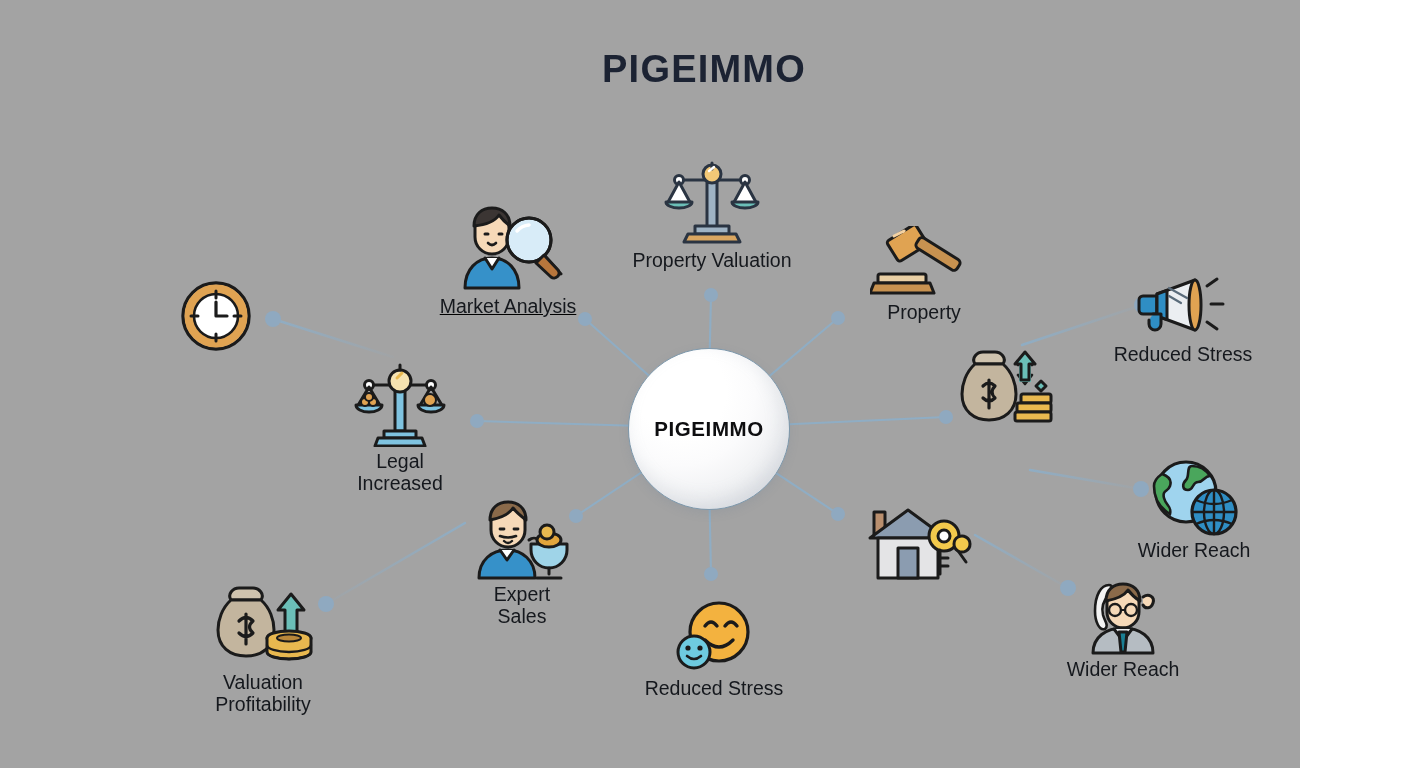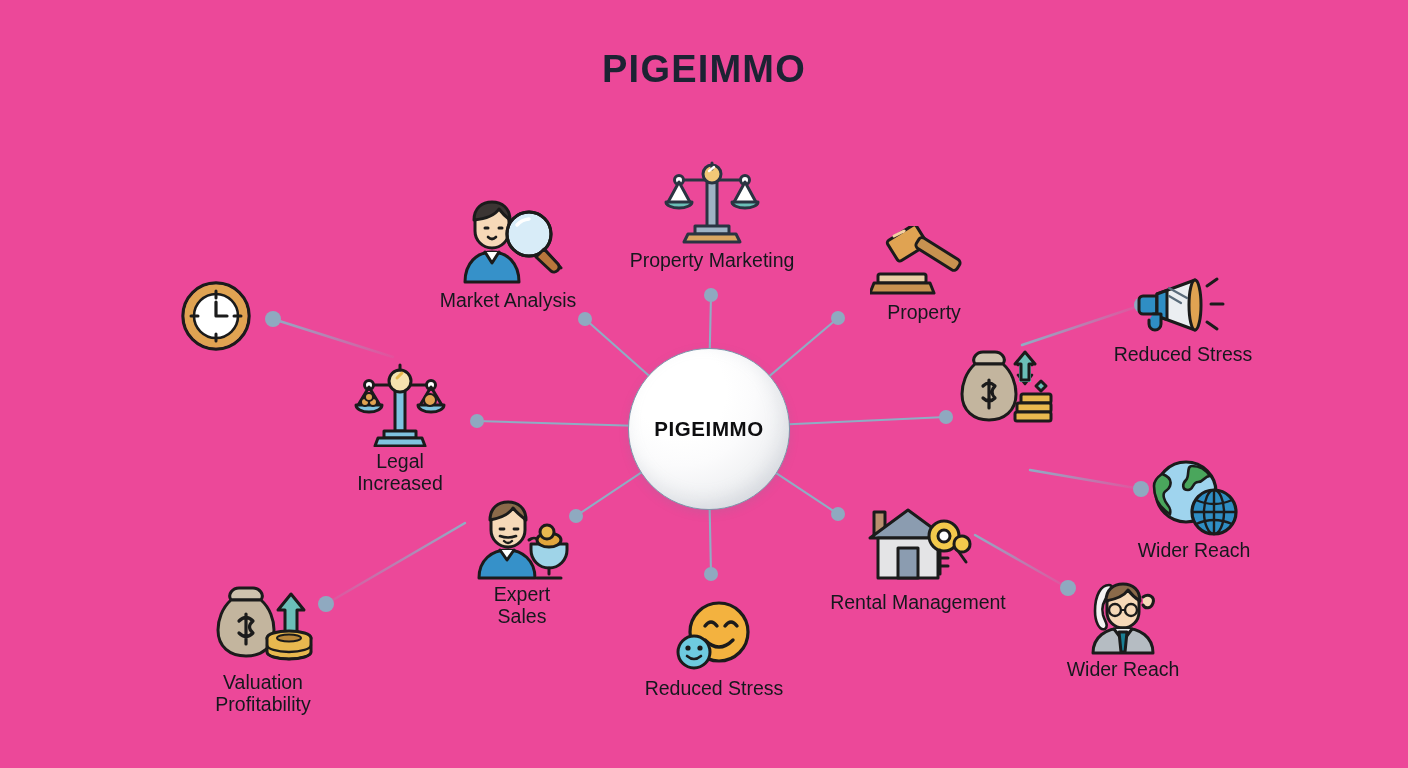--- a/index.html
+++ b/index.html
@@ -6,23 +6,23 @@
   html, body {
     margin: 0;
     padding: 0;
     background: #ffffff;
   }
   body {
     font-family: "Liberation Sans", "DejaVu Sans", sans-serif;
   }
   #canvas {
     position: relative;
-    width: 1408px;
+    width: 1300px;
     height: 768px;
-    background: #ec4899;
+    background: #a3a3a3;
     overflow: hidden;
   }
   #edges {
     position: absolute;
     left: 0;
     top: 0;
     width: 1408px;
     height: 768px;
     pointer-events: none;
   }
@@ -151,21 +151,21 @@
       <circle cx="1141" cy="489" r="8"></circle>
       <circle cx="1068" cy="588" r="8"></circle>
       <circle cx="326" cy="604" r="8"></circle>
     </g>
   </svg>
 
   <div id="hub">
     <span class="hub-label">PIGEIMMO</span>
   </div>
 
-  <div class="node" style="left:508px; top:194px;">
+  <div class="node" style="left:508px; top:200px;text-decoration:underline;">
     <span class="icon">
       <svg width="118" height="92" viewBox="0 0 118 92">
         <g stroke="#1b1b1b" stroke-width="3" stroke-linejoin="round" stroke-linecap="round">
           <path d="M26 28a17 17 0 0 1 34 0v9a17 17 0 0 1-34 0z" fill="#f6d9b8"></path>
           <path d="M25 26c0-12 8-18 18-18s18 6 18 18c-4-3-8-7-11-11-4 6-14 10-25 11z" fill="#3b3533"></path>
           <path d="M16 88c0-19 12-30 27-30s27 11 27 30z" fill="#3691c9"></path>
           <path d="M36 58l7 11 7-11" fill="#ffffff"></path>
           <circle cx="80" cy="40" r="22" fill="#d8ecf8"></circle>
           <circle cx="80" cy="40" r="22" fill="none"></circle>
           <path d="M96 56l16 18" stroke="#a8enone"></path>
@@ -192,21 +192,21 @@
           <path d="M17 22l-12 22h24z" fill="#ffffff"></path>
           <path d="M83 22l-12 22h24z" fill="#ffffff"></path>
           <path d="M4 42a13 6 0 0 0 26 0z" fill="#6bbfb8"></path>
           <path d="M70 42a13 6 0 0 0 26 0z" fill="#6bbfb8"></path>
           <rect x="33" y="66" width="34" height="8" fill="#9fb3c4"></rect>
           <path d="M26 74h48l4 8H22z" fill="#d9a661"></path>
         </g>
         <path d="M47 11l5-4" stroke="#ffffff" stroke-width="2.4" stroke-linecap="round"></path>
       </svg>
     </span>
-    <span class="label">Property Marketing</span>
+    <span class="label">Property Valuation</span>
   </div>
 
   <div class="node" style="left:924px; top:226px;">
     <span class="icon">
       <svg width="108" height="72" viewBox="0 0 108 72">
         <g stroke="#1b1b1b" stroke-width="3" stroke-linejoin="round" stroke-linecap="round">
           <rect x="20" y="5" width="34" height="24" rx="3" fill="#e0a352" transform="rotate(-32 37 17)"></rect>
           <rect x="44" y="22" width="48" height="12" rx="4" fill="#c89250" transform="rotate(32 68 28)"></rect>
           <rect x="8" y="48" width="48" height="9" rx="2" fill="#e9cfa4"></rect>
           <path d="M4 57h56l4 10H0z" fill="#c89250"></path>
@@ -245,21 +245,20 @@
           <path d="M14 32h60v40H14z" fill="#e4e4e6"></path>
           <rect x="34" y="42" width="20" height="30" fill="#8b9cb0"></rect>
           <circle cx="80" cy="30" r="15" fill="#f2c94c"></circle>
           <circle cx="80" cy="30" r="6" fill="#ffffff"></circle>
           <path d="M76 44v24M76 52h8M76 60h8" fill="none"></path>
           <path d="M92 42l10 14" stroke-width="3" fill="none"></path>
           <path d="M90 38a8 8 0 1 1 0 .01" fill="#f2c94c"></path>
         </g>
       </svg>
     </span>
-    <span class="label">Rental Management</span>
   </div>
 
   <div class="node" style="left:714px; top:600px;">
     <span class="icon">
       <svg width="90" height="74" viewBox="0 0 90 74">
         <circle cx="50" cy="32" r="29" fill="#f3b23f" stroke="#1b1b1b" stroke-width="3.2"></circle>
         <path d="M36 26q6-8 12 0M56 26q6-8 12 0" fill="none" stroke="#1b1b1b" stroke-width="3.4" stroke-linecap="round"></path>
         <path d="M36 40q14 14 28 0" fill="none" stroke="#1b1b1b" stroke-width="3.4" stroke-linecap="round"></path>
         <circle cx="25" cy="52" r="16" fill="#6ecbe0" stroke="#1b1b1b" stroke-width="3"></circle>
         <circle cx="19" cy="48" r="2.6" fill="#1b1b1b"></circle>

